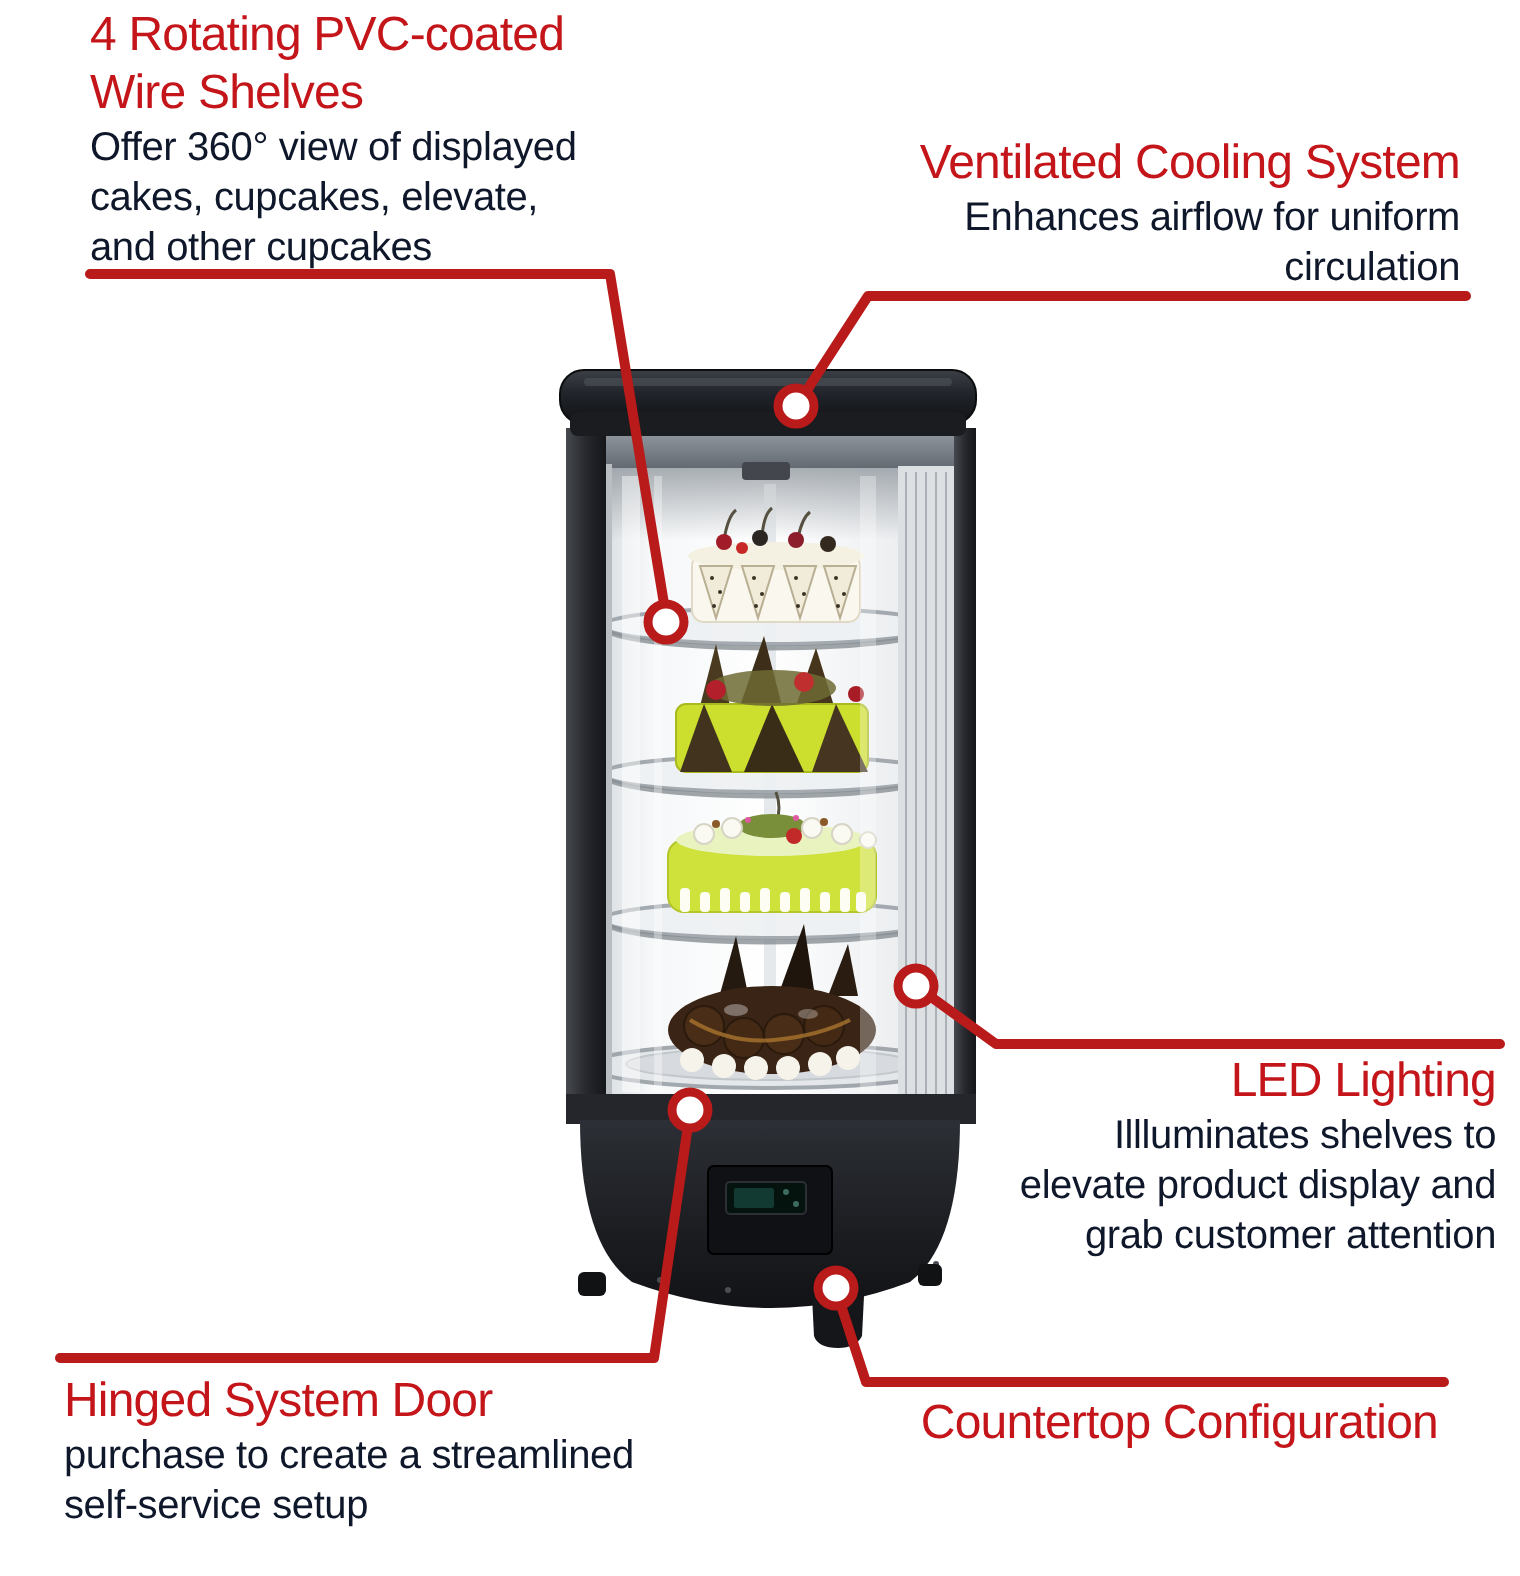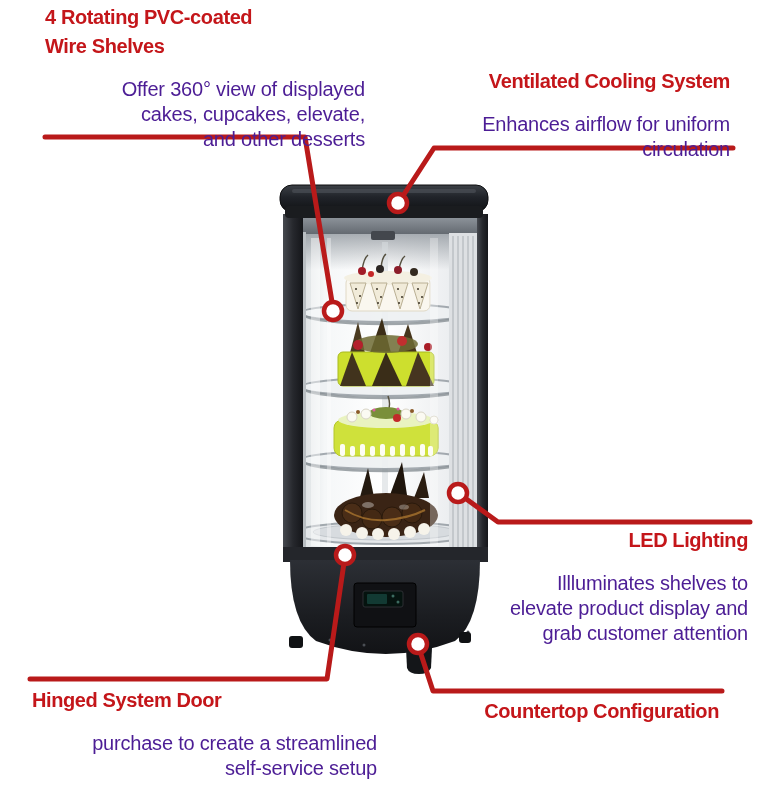--- a/index.html
+++ b/index.html
@@ -1,24 +1,24 @@
 <!DOCTYPE html>
 <html><head>
 <meta charset="utf-8">
 <style>
   html,body{margin:0;padding:0;background:#ffffff;}
   body{width:760px;height:788px;overflow:hidden;
        font-family:"Liberation Sans", sans-serif;}
   .stage{position:relative;width:760px;height:788px;background:#fff;}
   .stage > svg{position:absolute;left:0;top:0;}
   .callout{position:absolute;}
-  .callout h2{margin:0;font-size:20px;line-height:29px;font-weight:700;
+  .callout h2{margin:0;font-size:24px;line-height:29px;font-weight:400;
               color:#c4161a;letter-spacing:-0.4px;}
-  .callout .body{margin-top:16px;font-size:20px;line-height:25px;
-                 color:#4c1d95;letter-spacing:-0.2px;text-align:right;}
+  .callout .body{margin-top:1px;font-size:20px;line-height:25px;
+                 color:#0f172a;letter-spacing:-0.2px;}
   .line{display:block;white-space:nowrap;}
   .align-left{text-align:left;}
   .align-right{text-align:right;}
   .c-shelves{left:45px;top:3px;width:320px;}
   .c-cooling{right:30px;top:67px;width:340px;}
   .c-led{right:12px;top:526px;width:340px;}
   .c-door{left:32px;top:686px;width:345px;}
   .c-countertop{right:41px;top:697px;width:345px;}
 </style>
 </head>
@@ -238,21 +238,21 @@
   </svg>
 
   <div class="callout c-shelves align-left">
     <h2>
       <span class="line">4 Rotating PVC-coated</span>
       <span class="line">Wire Shelves</span>
     </h2>
     <div class="body">
       <span class="line">Offer 360° view of displayed</span>
       <span class="line">cakes, cupcakes, elevate,</span>
-      <span class="line">and other desserts</span>
+      <span class="line">and other cupcakes</span>
     </div>
   </div>
 
   <div class="callout c-cooling align-right">
     <h2>Ventilated Cooling System</h2>
     <div class="body">
       <span class="line">Enhances airflow for uniform</span>
       <span class="line">circulation</span>
     </div>
   </div>

